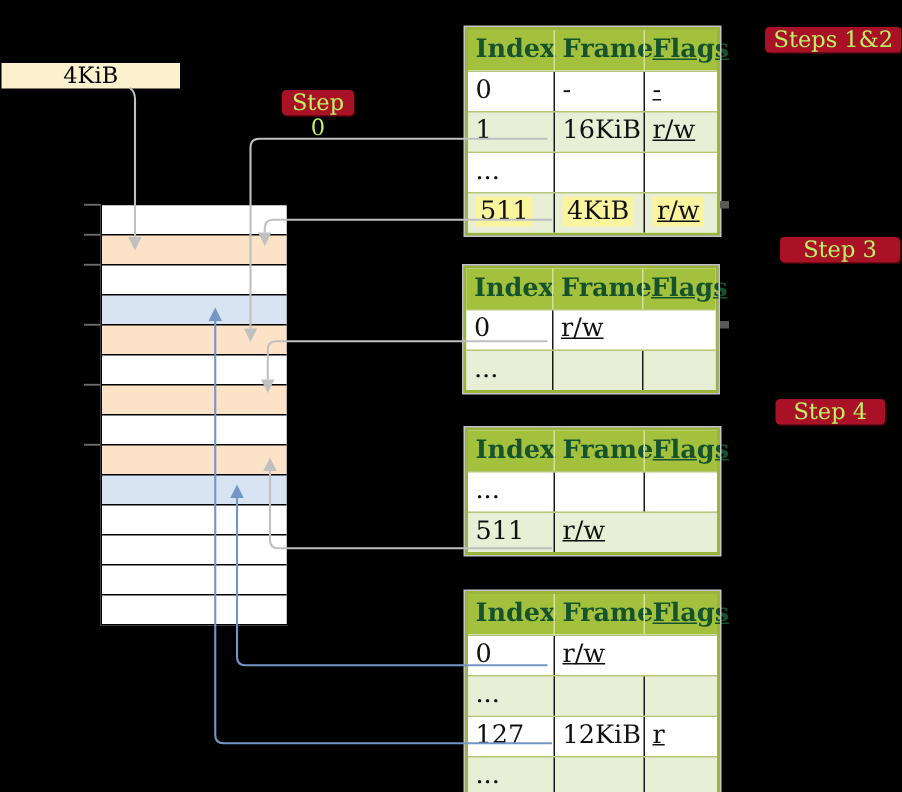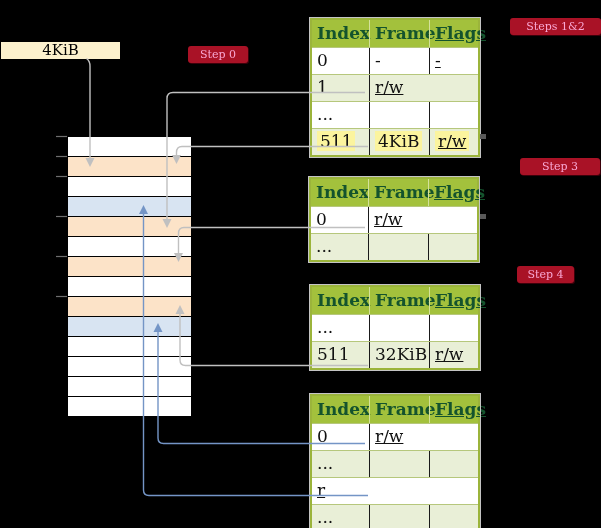--- a/index.html
+++ b/index.html
@@ -8,28 +8,28 @@
     overflow:hidden;font-family:"DejaVu Serif", serif;
   }
   
   #pagesize{
     position:absolute;left:1px;top:42px;width:119px;height:17px;
     background:var(--page_size_cream);color:#000;font-size:15px;
     text-align:center;line-height:17px;
   }
   
   .badge{
-    position:absolute;height:17px;background:var(--accent_red);color:#f9a8d4;
-    font-size:11px;text-align:center;line-height:17px;border-radius:3px;
+    position:absolute;height:17px;background:var(--accent_red);color:#bef264;
+    font-size:15px;text-align:center;line-height:17px;border-radius:3px;
     box-shadow:1px 1px 0 rgba(70,0,12,.85);
   }
-  #badge-step0{left:188px;top:46px;width:60px;text-align:center;}
+  #badge-step0{left:188px;top:60px;width:48px;text-align:center;}
   #badge-steps12{left:510px;top:18px;width:91px;}
   #badge-step3{left:520px;top:158px;width:80px;}
-  #badge-step4{left:517px;top:266px;width:57px;}
+  #badge-step4{left:517px;top:266px;width:73px;}
   
   #memstack{
     position:absolute;left:67px;top:136px;width:123px;
     border:1px solid #000;background:#fff;
   }
   .mcell{height:19px;border-top:1px solid #000;}
   .mcell:first-child{border-top:none;height:19px;}
   
   .ptable{
     position:absolute;width:170px;background:#fff;
@@ -104,20 +104,21 @@
         <div class="c w2">Frame</div>
         <div class="c w3">Flags</div>
       </div>
       <div class="row">
         <div class="c w1"><span>0</span></div>
         <div class="c w2"><span>-</span></div>
         <div class="c w3"><span>-</span></div>
       </div>
       <div class="row shade">
         <div class="c w1"><span>1</span></div>
+        <div class="c w2"><span>16KiB</span></div>
         <div class="c w3"><span>r/w</span></div>
       </div>
       <div class="row">
         <div class="c w1"><span>...</span></div>
         <div class="c w2"></div>
         <div class="c w3"></div>
       </div>
       <div class="row shade">
         <div class="c w1"><span class="mark">511</span></div>
         <div class="c w2"><span class="mark">4KiB</span></div>
@@ -146,40 +147,41 @@
         <div class="c w2">Frame</div>
         <div class="c w3">Flags</div>
       </div>
       <div class="row">
         <div class="c w1"><span>...</span></div>
         <div class="c w2"></div>
         <div class="c w3"></div>
       </div>
       <div class="row shade">
         <div class="c w1"><span>511</span></div>
-        <div class="c w2"><span>32KiB</span></div>
         <div class="c w3"><span>r/w</span></div>
       </div>
     </div>
   <div class="ptable" id="t3">
       <div class="hdr">
         <div class="c w1">Index</div>
         <div class="c w2">Frame</div>
         <div class="c w3">Flags</div>
       </div>
       <div class="row">
         <div class="c w1"><span>0</span></div>
         <div class="c w3"><span>r/w</span></div>
       </div>
       <div class="row shade">
         <div class="c w1"><span>...</span></div>
         <div class="c w2"></div>
         <div class="c w3"></div>
       </div>
       <div class="row">
+        <div class="c w1"><span>127</span></div>
+        <div class="c w2"><span>12KiB</span></div>
         <div class="c w3"><span>r</span></div>
       </div>
       <div class="row shade">
         <div class="c w1"><span>...</span></div>
         <div class="c w2"></div>
         <div class="c w3"></div>
       </div>
     </div>
 
   <svg id="wires" width="601" height="528" viewBox="0 0 601 528">

